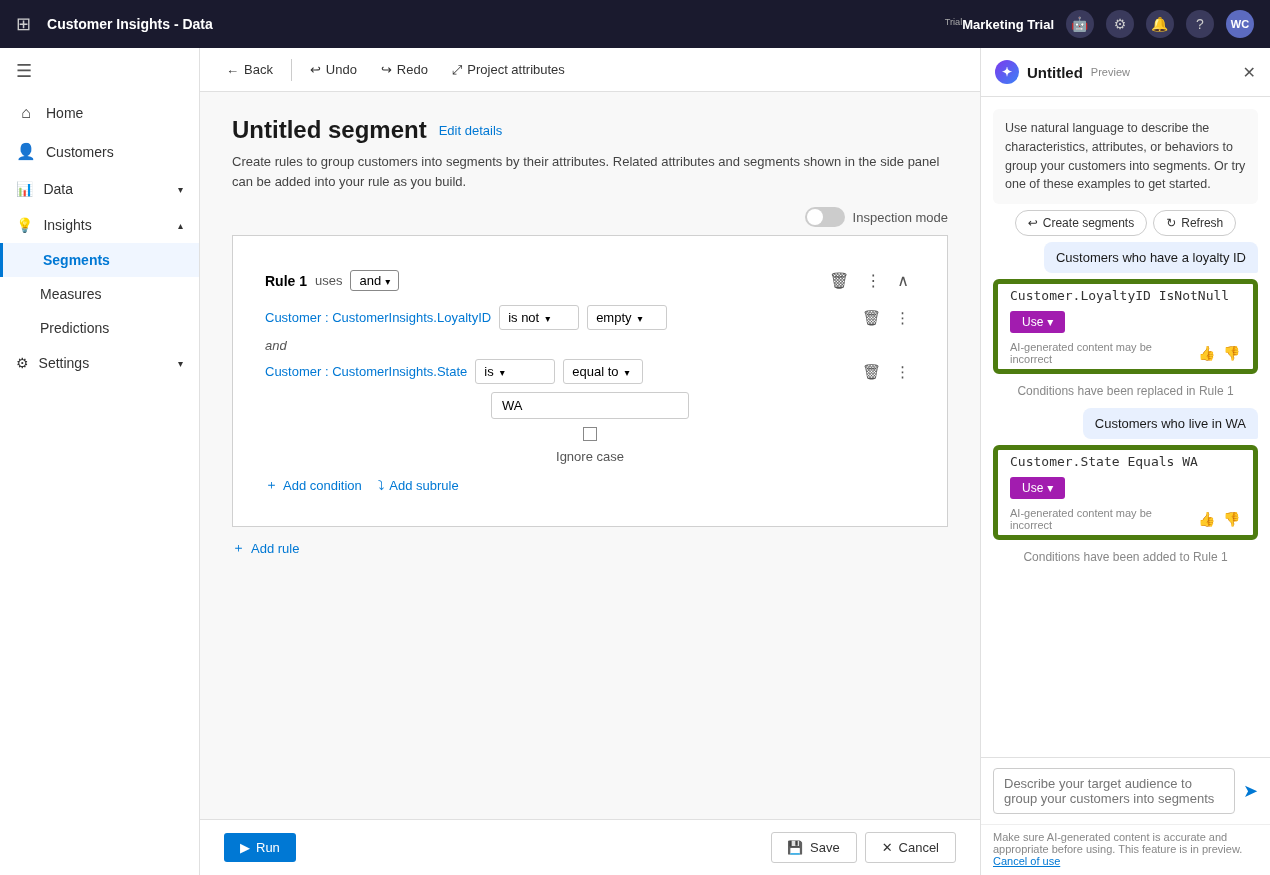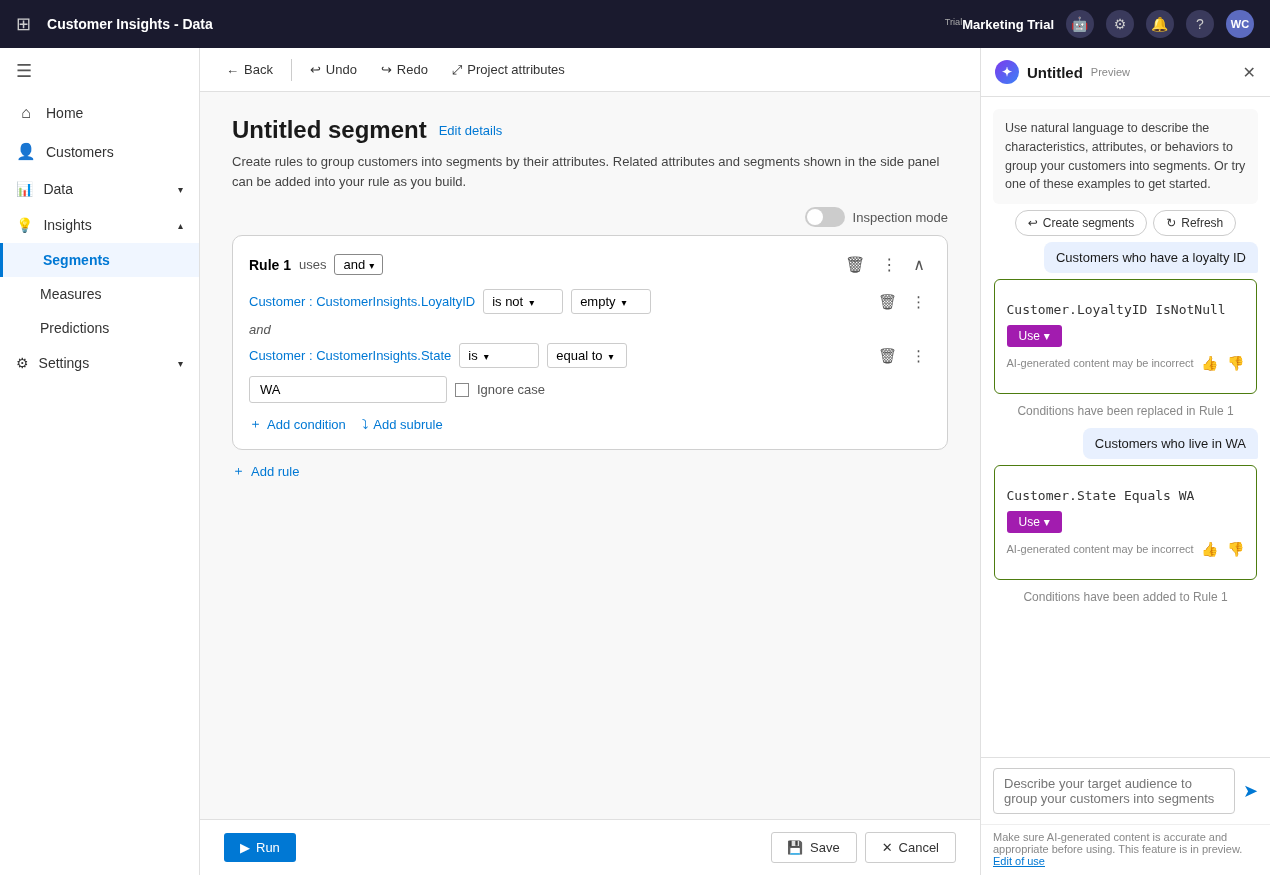--- a/index.html
+++ b/index.html
@@ -192,23 +192,23 @@
       border-radius: 50%;
       position: absolute;
       top: 2px; left: 2px;
       transition: left 0.2s;
     }
     .inspection-label { font-size: 13px; color: #555; }
 
     
     .rule-box {
       border: 1px solid #d0d0d0;
-      border-radius: 10px;
+      border-radius: 0;
       background: #ffffff;
-      padding: 16px;
+      padding: 32px;
       margin-bottom: 12px;
     }
     .rule-header {
       display: flex;
       align-items: center;
       gap: 8px;
       margin-bottom: 12px;
     }
     .rule-title { font-size: 14px; font-weight: 600; }
     .rule-uses { font-size: 13px; color: #555; }
@@ -266,20 +266,21 @@
       padding: 5px 10px;
       font-size: 13px;
       min-width: 80px;
     }
 
     .ignore-case-row {
       display: flex;
       align-items: center;
       gap: 8px;
       margin-top: 8px;
+      flex-direction: column;
     }
     .checkbox-style {
       width: 14px; height: 14px;
       border: 1px solid #888;
       background: white;
       cursor: pointer;
       display: inline-block;
     }
     .ignore-case-label { font-size: 13px; color: #555; }
 
@@ -423,23 +424,23 @@
       border: 1px solid #ccc;
       border-radius: 14px;
       padding: 5px 12px;
       font-size: 12px;
       color: #333;
       cursor: pointer;
       display: flex; align-items: center; gap: 5px;
     }
 
     .copilot-response-box {
-      border: 1px solid #4d7c0f;
+      border: 5px solid #4d7c0f;
       border-radius: 6px;
-      padding: 22px 12px;
+      padding: 4px 12px;
       background: #fff;
     }
     .copilot-response-text {
       font-size: 13px;
       color: #333;
       margin-bottom: 8px;
       font-family: 'Consolas', monospace;
     }
     .copilot-use-btn {
       background: #a21caf;
@@ -763,16 +764,16 @@
       </div>
     </div>
 
     <div class="copilot-input-area">
       <textarea class="copilot-input" rows="2" placeholder="Describe your target audience to group your customers into segments" style=""></textarea>
       <button class="copilot-send-btn">➤</button>
     </div>
 
     <div class="copilot-footer">
       <span>Make sure AI-generated content is accurate and appropriate before using. This feature is in preview.</span>
-      <a href="#">Edit of use</a>
+      <a href="#">Cancel of use</a>
     </div>
   </div>
 </div>
 
 </body></html>

